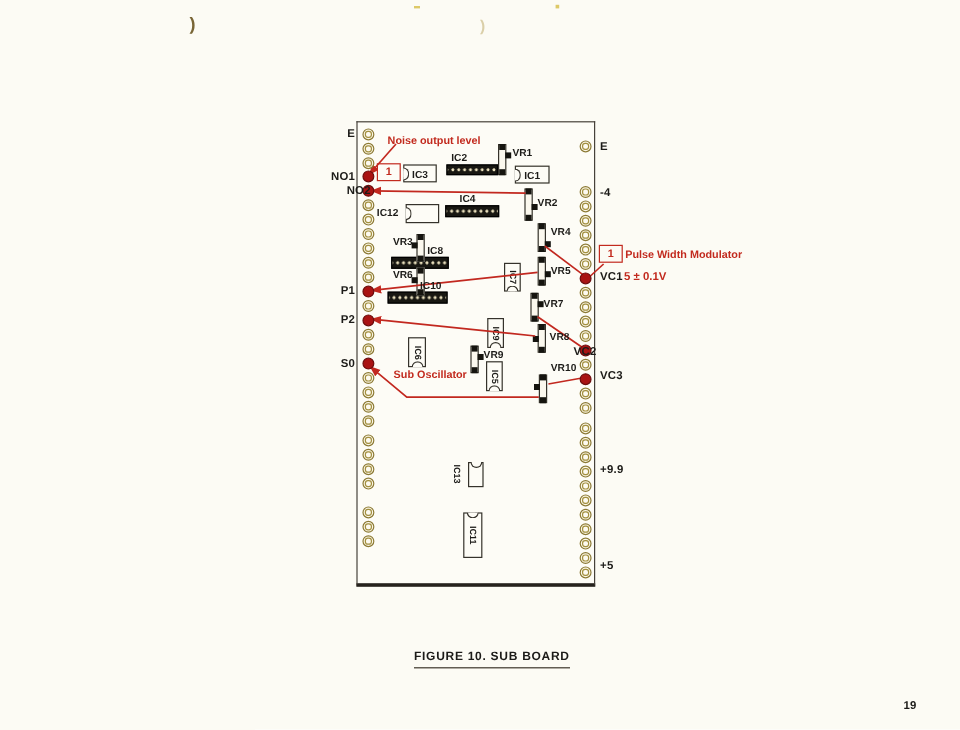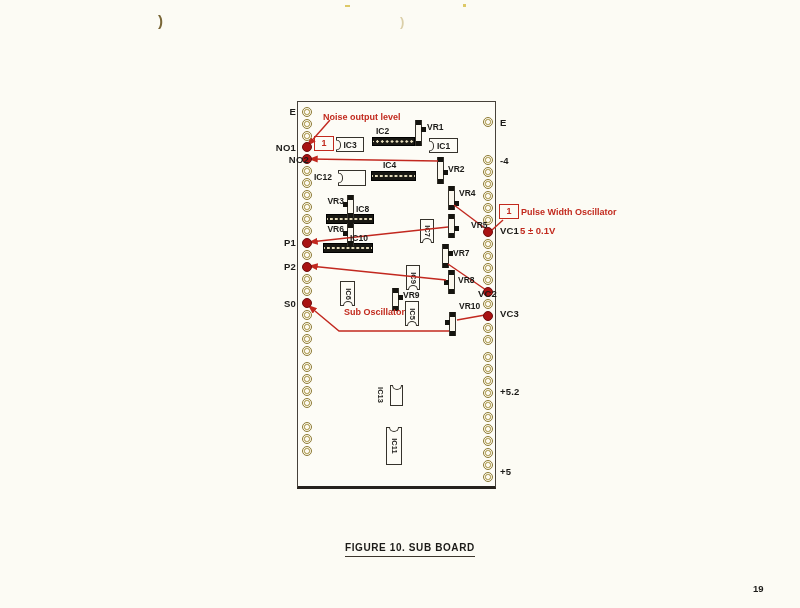--- a/index.html
+++ b/index.html
@@ -69,21 +69,21 @@
   
   .rbox { position:absolute; width:18px; height:13px; border:1.3px solid #c22a1e;
           color:#c22a1e; font-size:9px; font-weight:bold; text-align:center; line-height:13px;
           z-index:5; background:rgba(255,255,255,0); }
   .rtext { position:absolute; color:#c22a1e; font-weight:bold; white-space:nowrap; z-index:5; }
   #noise-label  { left:323px; top:112px; font-size:9px; }
   #noise-box    { left:314px; top:136px; }
   #pwm-box      { left:499px; top:204px; }
   #pwm-label    { left:521px; top:207px; font-size:9px; }
   #vc1-value    { left:520px; top:225px; font-size:9.5px; }
-  #subosc-label { left:344px; top:307px; font-size:9px; }
+  #subosc-label { left:328px; top:307px; font-size:9px; }
 
   #caption { position:absolute; left:345px; top:542px; font-size:10px; font-weight:bold;
              letter-spacing:.6px; border-bottom:1.6px solid #3c362c; padding-bottom:3px;
              white-space:nowrap; z-index:5; }
   #pagenum { position:absolute; left:753px; top:583px; font-size:9.5px; font-weight:bold; z-index:5; }
 </style>
 </head>
 <body>
 
 <div id="screen">
@@ -260,42 +260,42 @@
       <div class="side-label left" style="left: 268px; top: 142px;">NO1</div>
       <div class="side-label left" style="left: 281px; top: 154px;">NO2</div>
       <div class="side-label left" style="left: 268px; top: 237px;">P1</div>
       <div class="side-label left" style="left: 268px; top: 261px;">P2</div>
       <div class="side-label left" style="left: 268px; top: 298px;">S0</div>
       <div class="side-label" style="left: 500px; top: 117px;">E</div>
       <div class="side-label" style="left: 500px; top: 155px;">-4</div>
       <div class="side-label" style="left: 500px; top: 225px;">VC1</div>
       <div class="side-label" style="left: 478px; top: 288px;">VC2</div>
       <div class="side-label" style="left: 500px; top: 308px;">VC3</div>
-      <div class="side-label" style="left: 500px; top: 386px;">+5.2</div>
+      <div class="side-label" style="left: 500px; top: 386px;">+9.9</div>
       <div class="side-label" style="left: 500px; top: 466px;">+5</div>
       <div class="c-label" style="left: 376px; top: 126px;">IC2</div>
       <div class="c-label" style="left: 383px; top: 160px;">IC4</div>
       <div class="c-label" style="left: 356px; top: 204px;">IC8</div>
       <div class="c-label" style="left: 350px; top: 233px;">IC10</div>
       <div class="c-label" style="left: 314px; top: 172px; text-align: center;">IC12</div>
       <div class="vlab-out" style="left: 380px; top: 395px;">IC13</div>
       <div class="c-label" style="left: 427px; top: 122px;">VR1</div>
       <div class="c-label" style="left: 448px; top: 164px;">VR2</div>
       <div class="c-label" style="left: 318px; top: 196px; width: 26px; text-align: right;">VR3</div>
       <div class="c-label" style="left: 318px; top: 224px; width: 26px; text-align: right;">VR6</div>
       <div class="c-label" style="left: 459px; top: 188px;">VR4</div>
-      <div class="c-label" style="left: 459px; top: 220px; margin-left: 12px;">VR5</div>
+      <div class="c-label" style="left: 459px; top: 220px;">VR5</div>
       <div class="c-label" style="left: 453px; top: 248px;">VR7</div>
       <div class="c-label" style="left: 458px; top: 275px;">VR8</div>
       <div class="c-label" style="left: 403px; top: 290px;">VR9</div>
       <div class="c-label" style="left: 459px; top: 301px;">VR10</div>
     </div>
 
   <div class="rbox" id="noise-box">1</div>
   <div class="rtext" id="noise-label">Noise output level</div>
   <div class="rbox" id="pwm-box">1</div>
-  <div class="rtext" id="pwm-label">Pulse Width Oscillator</div>
+  <div class="rtext" id="pwm-label">Pulse Width Modulator</div>
   <div class="rtext" id="vc1-value">5 ± 0.1V</div>
   <div class="rtext" id="subosc-label">Sub Oscillator</div>
 
   <div id="caption">FIGURE 10. SUB BOARD</div>
   <div id="pagenum">19</div>
 </div>
 
 </body></html>

